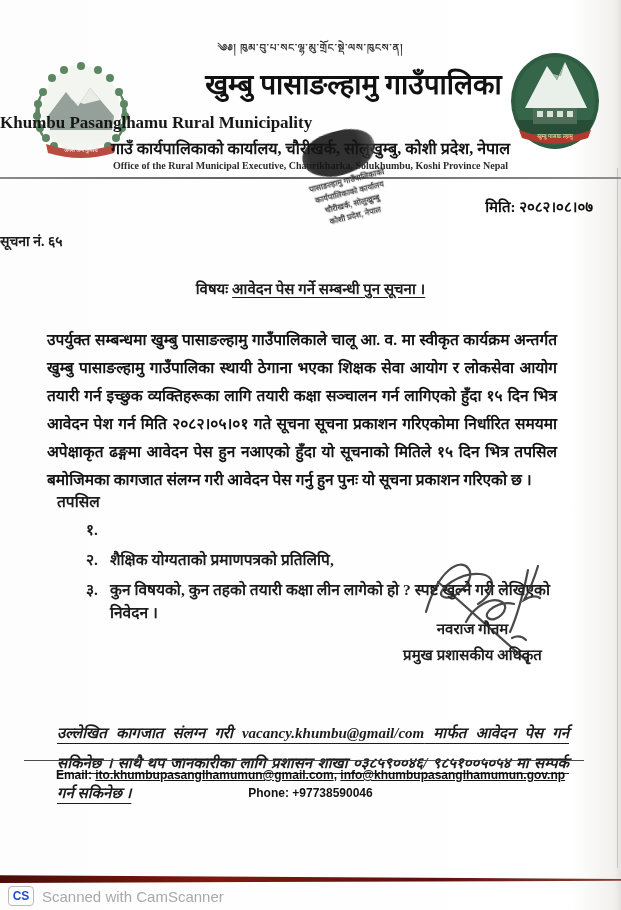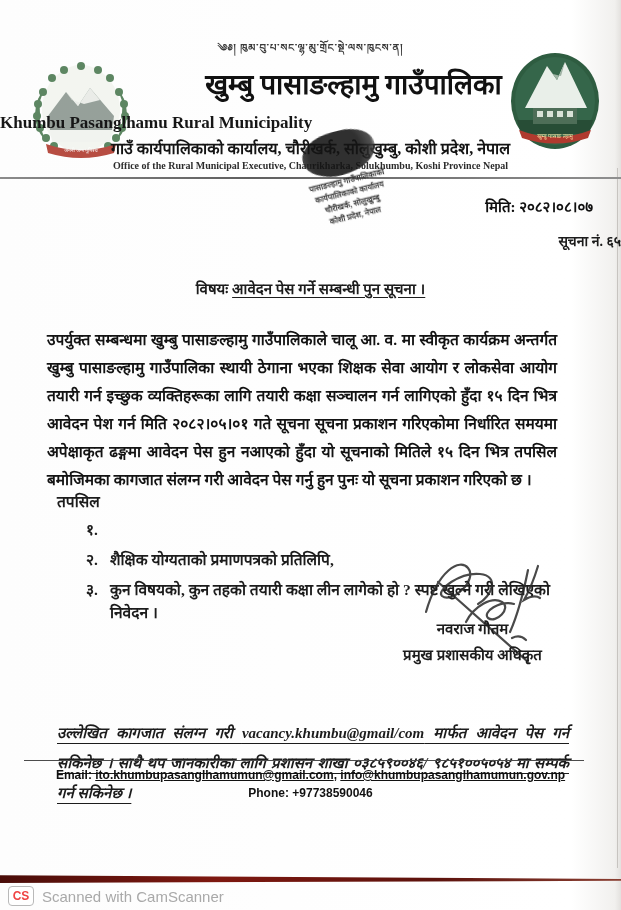--- a/index.html
+++ b/index.html
@@ -31,21 +31,21 @@
     background:linear-gradient(90deg,#8b8b8b,#5f5f5f 40%,#8f8f8f);}
   
   .stamp{position:absolute;left:288px;top:128px;width:120px;height:116px;
     transform:rotate(-14deg);opacity:.88;filter:blur(.4px);}
   .stamp .blob{position:absolute;left:22px;top:2px;width:74px;height:44px;
     border-radius:50% 45% 55% 50%;background:radial-gradient(circle at 45% 45%,#141414 55%,#3a3a3a 80%,transparent 95%);}
   .stamp .sline{position:absolute;width:140px;left:-10px;text-align:center;
     font-size:8px;font-weight:bold;color:#1e1e1e;white-space:nowrap;}
   .date-line{position:absolute;top:196px;right:28px;font-size:15px;font-weight:bold;color:#101010;}
   
-  .notice-no{position:absolute;top:231px;left:0;width:100%;text-align:right;
+  .notice-no{position:absolute;top:231px;left:0;width:100%;text-align:left;
     font-size:14px;font-weight:bold;}
   .subject{position:absolute;top:278px;left:0;width:100%;text-align:center;
     font-size:15px;font-weight:bold;}
   .subject .u{text-decoration:underline;text-underline-offset:3px;}
   .body-par{position:absolute;top:326px;left:47px;width:510px;
     font-size:15.5px;line-height:28px;text-align:justify;font-weight:bold;color:#131313;}
   .tapasil{position:absolute;top:490px;left:57px;font-size:15.5px;font-weight:bold;}
   .list{position:absolute;top:518px;left:86px;width:470px;font-size:15.5px;font-weight:bold;}
   .list .row{display:flex;margin-bottom:7px;line-height:23px;}
   .list .num{width:24px;flex:none;}
@@ -66,21 +66,21 @@
     font-family:"Liberation Sans",sans-serif;font-size:12px;font-weight:bold;color:#111;}
   .foot-email .lnk{text-decoration:underline;}
   .foot-phone{position:absolute;top:786px;left:0;width:100%;text-align:center;
     font-family:"Liberation Sans",sans-serif;font-size:12px;font-weight:bold;color:#111;}
   
   .cs-bar{position:absolute;top:874px;left:0;width:621px;height:9px;
     background:linear-gradient(90deg,#4a0d09,#7e1810 35%,#5c120c 70%,#8a3f32);
     clip-path:polygon(0 15%,100% 55%,100% 75%,0 100%);}
   .cs-row{position:absolute;top:886px;left:8px;display:flex;align-items:center;gap:8px;}
   .cs-badge{width:24px;height:18px;border:1.5px solid #b9b9b9;border-radius:4px;
-    color:#ef4444;font-family:"Liberation Sans",sans-serif;font-weight:bold;font-size:12px;
+    color:#1d4ed8;font-family:"Liberation Sans",sans-serif;font-weight:bold;font-size:12px;
     display:flex;align-items:center;justify-content:center;background:#fff;}
   .cs-label{font-family:"Liberation Sans",sans-serif;font-size:15px;color:#a9a9a9;}
 </style>
 </head>
 <body>
 
 <div class="page">
 
   <div class="scan-edge"></div>
 

